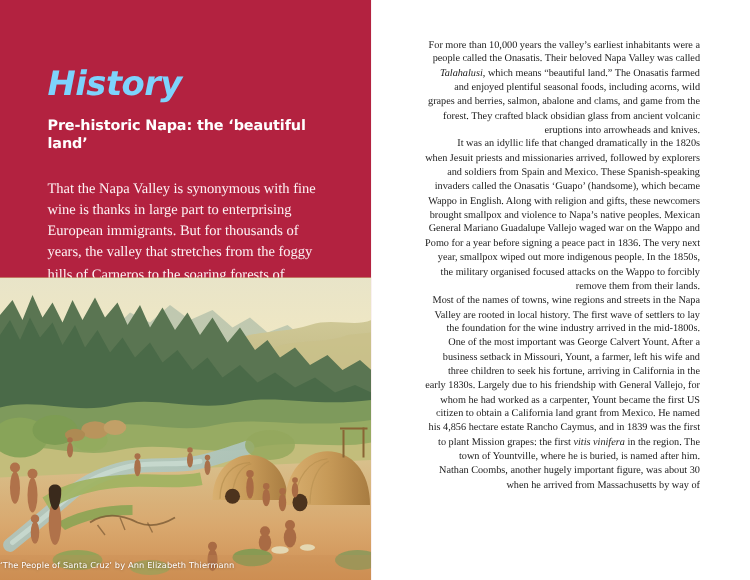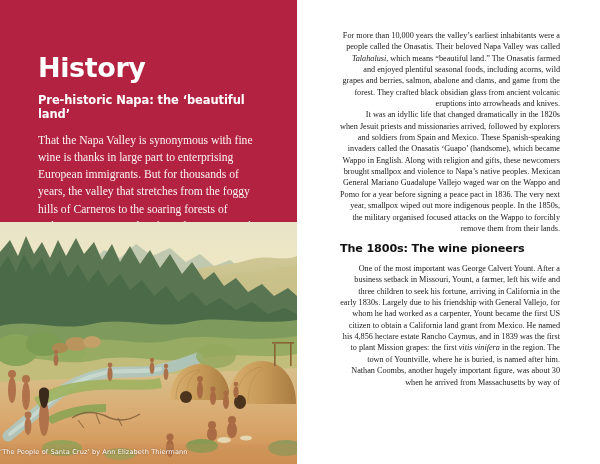--- a/index.html
+++ b/index.html
@@ -38,33 +38,34 @@
     left: 38px;
     top: 54px;
     width: 228px;
   }
 
   .chapter-title {
     font-family: "DejaVu Sans", sans-serif;
     font-weight: bold;
     font-size: 27px;
     line-height: 1.0;
-    color: #ffffff;
+    color: #7dd3fc;
     letter-spacing: -0.4px;
     margin: 0 0 13px 0;
+    font-style: italic;
   }
 
   .sub-heading {
     font-family: "DejaVu Sans", sans-serif;
     font-weight: bold;
     font-size: 11.5px;
     line-height: 1.2;
     color: #ffffff;
     letter-spacing: -0.1px;
-    margin: 0 0 10px 0;
+    margin: 0 0 20px 0;
   }
 
   .left-body {
     font-family: "Liberation Serif", serif;
     font-size: 11.6px;
     line-height: 17.3px;
     color: #fdf2f4;
     margin: 0;
     text-align: left;
   }
@@ -302,22 +303,22 @@
   </div>
 
   <div class="right-page">
 
 
     <div class="right-col">
       <p class="right-body">For more than 10,000 years the valley’s earliest inhabitants were a people called the Onasatis. Their beloved Napa Valley was called <em>Talahalusi</em>, which means “beautiful land.” The Onasatis farmed and enjoyed plentiful seasonal foods, including acorns, wild grapes and berries, salmon, abalone and clams, and game from the forest. They crafted black obsidian glass from ancient volcanic eruptions into arrowheads and knives.</p>
 
       <p class="right-body indent">It was an idyllic life that changed dramatically in the 1820s when Jesuit priests and missionaries arrived, followed by explorers and soldiers from Spain and Mexico. These Spanish-speaking invaders called the Onasatis ‘Guapo’ (handsome), which became Wappo in English. Along with religion and gifts, these newcomers brought smallpox and violence to Napa’s native peoples. Mexican General Mariano Guadalupe Vallejo waged war on the Wappo and Pomo for a year before signing a peace pact in 1836. The very next year, smallpox wiped out more indigenous people. In the 1850s, the military organised focused attacks on the Wappo to forcibly remove them from their lands.</p>
 
-      <h3 class="section-heading">The 1800s: The wine pioneers</h3>
-
+
+      <p class="right-body">Most of the names of towns, wine regions and streets in the Napa Valley are rooted in local history. The first wave of settlers to lay the foundation for the wine industry arrived in the mid-1800s.</p>
 
       <p class="right-body indent">One of the most important was George Calvert Yount. After a business setback in Missouri, Yount, a farmer, left his wife and three children to seek his fortune, arriving in California in the early 1830s. Largely due to his friendship with General Vallejo, for whom he had worked as a carpenter, Yount became the first US citizen to obtain a California land grant from Mexico. He named his 4,856 hectare estate Rancho Caymus, and in 1839 was the first to plant Mission grapes: the first <em>vitis vinifera</em> in the region. The town of Yountville, where he is buried, is named after him.</p>
 
       <p class="right-body indent">Nathan Coombs, another hugely important figure, was about 30 when he arrived from Massachusetts by way of</p>
     </div>
   </div>
 
 </div>
 
 </body></html>

